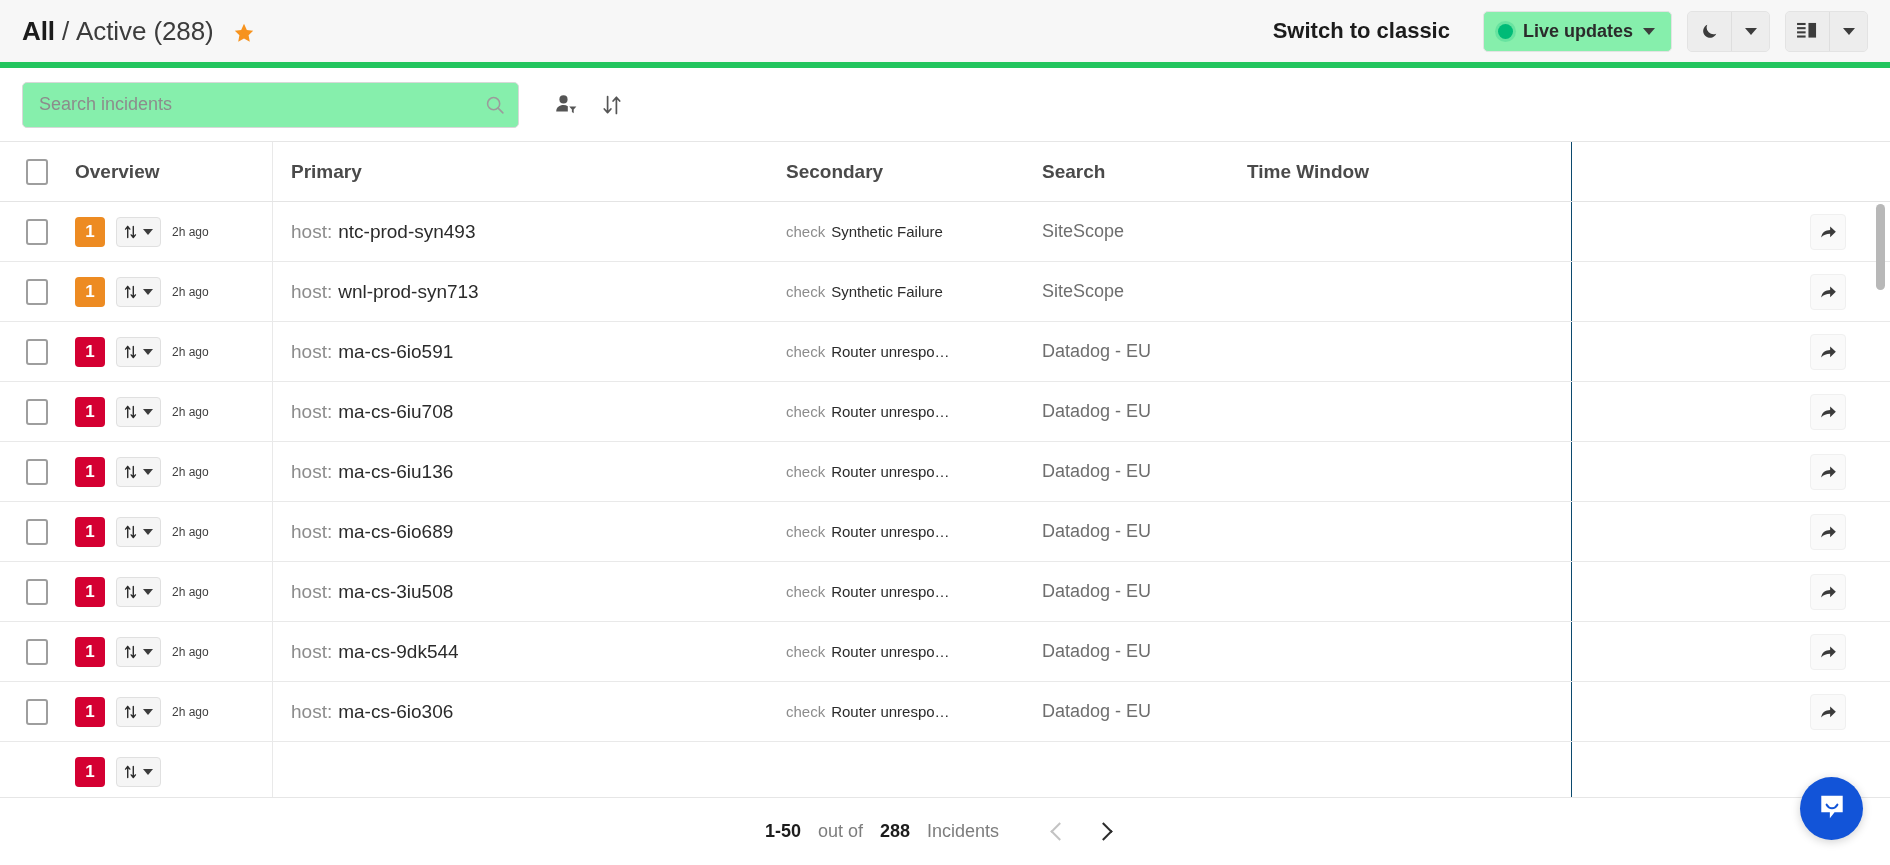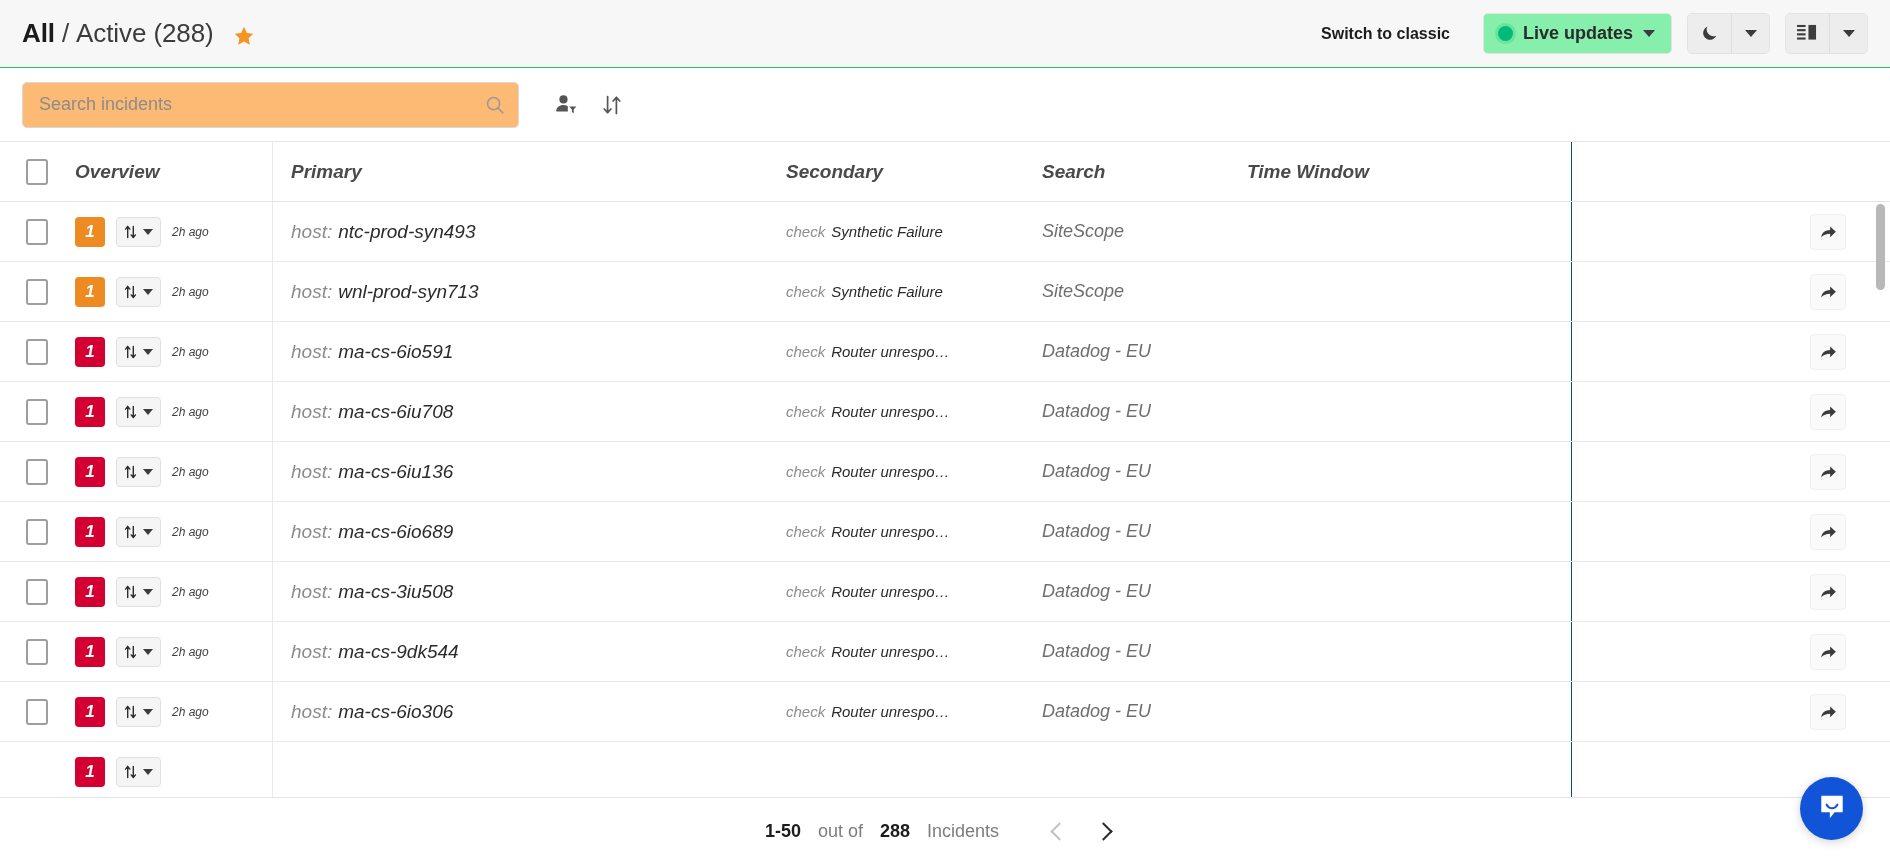--- a/index.html
+++ b/index.html
@@ -23,21 +23,21 @@
   }
 
   
   .topbar {
     height: 68px;
     flex: 0 0 68px;
     background: #f7f7f7;
     display: flex;
     align-items: center;
     padding: 0 22px 0 22px;
-    border-bottom: 1px solid #22c55e;
+    border-bottom: 6px solid #22c55e;
   }
   .breadcrumb {
     display: flex;
     align-items: baseline;
     gap: 0px;
     font-size: 26px;
     color: #2b2b2b;
     letter-spacing: -0.1px;
   }
   .bc-all { font-weight: 700; color: #1c1c1c; }
@@ -48,21 +48,21 @@
     width: 22px; height: 22px;
     display: inline-block;
     position: relative;
     top: 2px;
     cursor: pointer;
   }
 
   .topbar-spacer { flex: 1 1 auto; }
 
   .switch-classic {
-    font-size: 16px;
+    font-size: 22px;
     color: #1c1c1c;
     font-weight: 600;
     cursor: pointer;
     margin-right: 33px;
     white-space: nowrap;
   }
 
   .btn {
     background: #86efac;
     border: 1px solid #e3e3e3;
@@ -136,21 +136,21 @@
   }
   .search-input {
     width: 100%;
     height: 100%;
     border: 1px solid #d8d8d8;
     border-radius: 5px;
     padding: 0 46px 0 16px;
     font-size: 18px;
     font-family: "Liberation Sans", sans-serif;
     color: #2b2b2b;
-    background: #fdba74;
+    background: #86efac;
     outline: none;
   }
   .search-input::placeholder { color: #8c8c8c; }
   .search-icon-btn {
     position: absolute;
     right: 13px;
     top: 50%;
     transform: translateY(-50%);
     width: 22px; height: 22px;
     cursor: pointer;
@@ -165,21 +165,21 @@
   }
   .tool-icon:first-of-type { margin-left: 24px; }
 
   
   .table-area {
     position: relative;
     flex: 1 1 auto;
     overflow: hidden;
     border-top: 1px solid #e6e6e6;
   }
-  .grid { width: 1890px; font-style: italic; }
+  .grid { width: 1890px; }
 
   .row {
     display: flex;
     align-items: stretch;
     height: 60px;
     border-bottom: 1px solid #e9e9e9;
     background: #fff;
   }
   .row.header {
     height: 60px;

